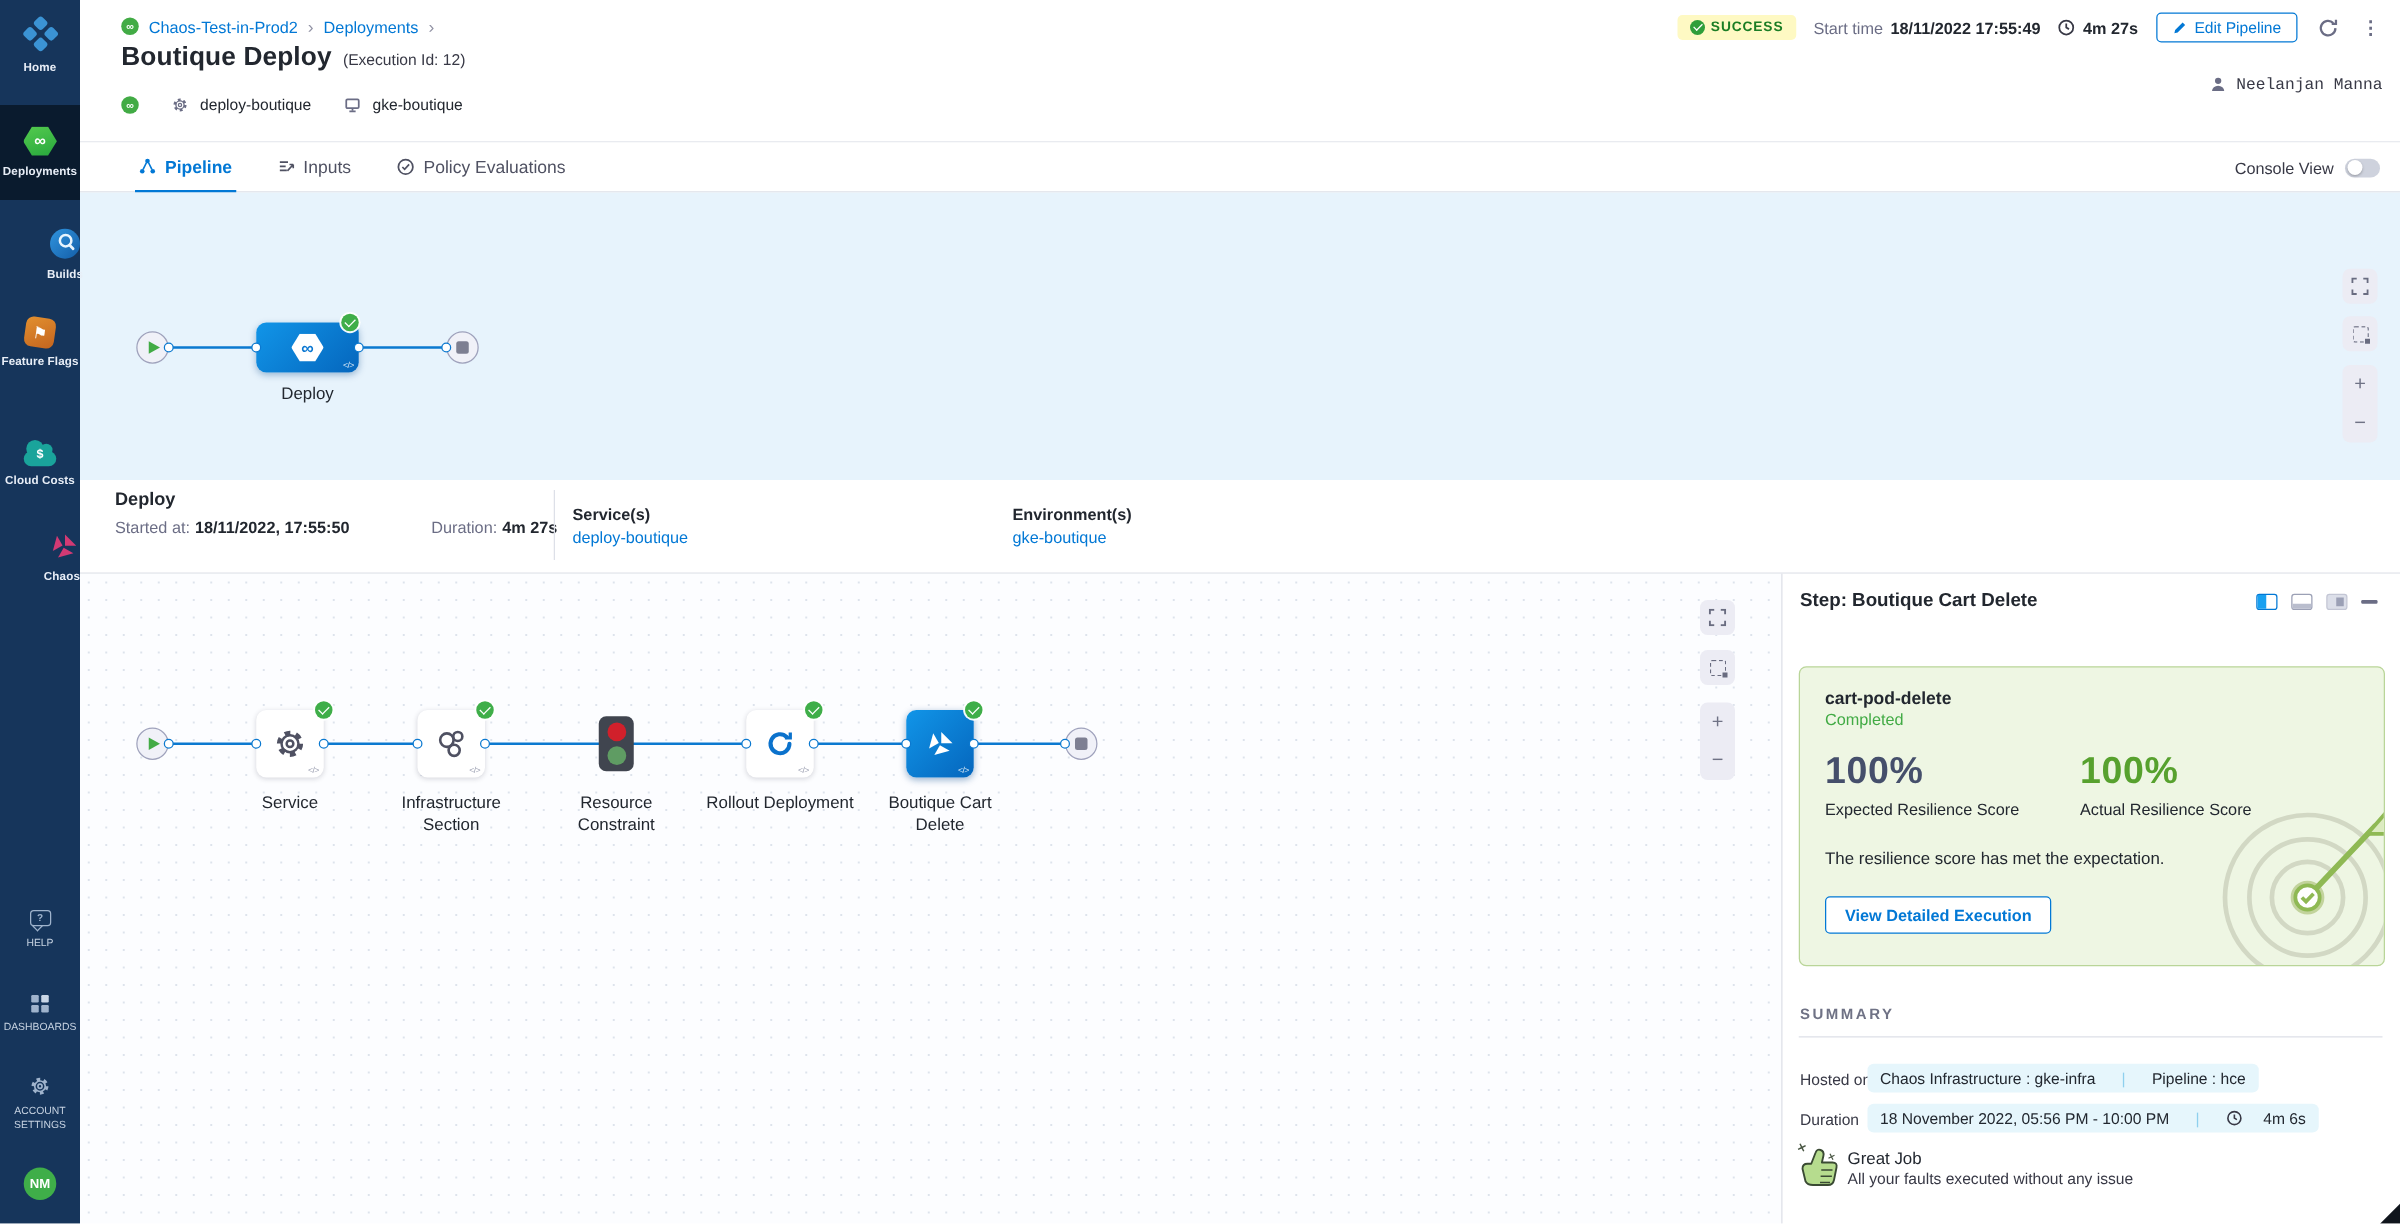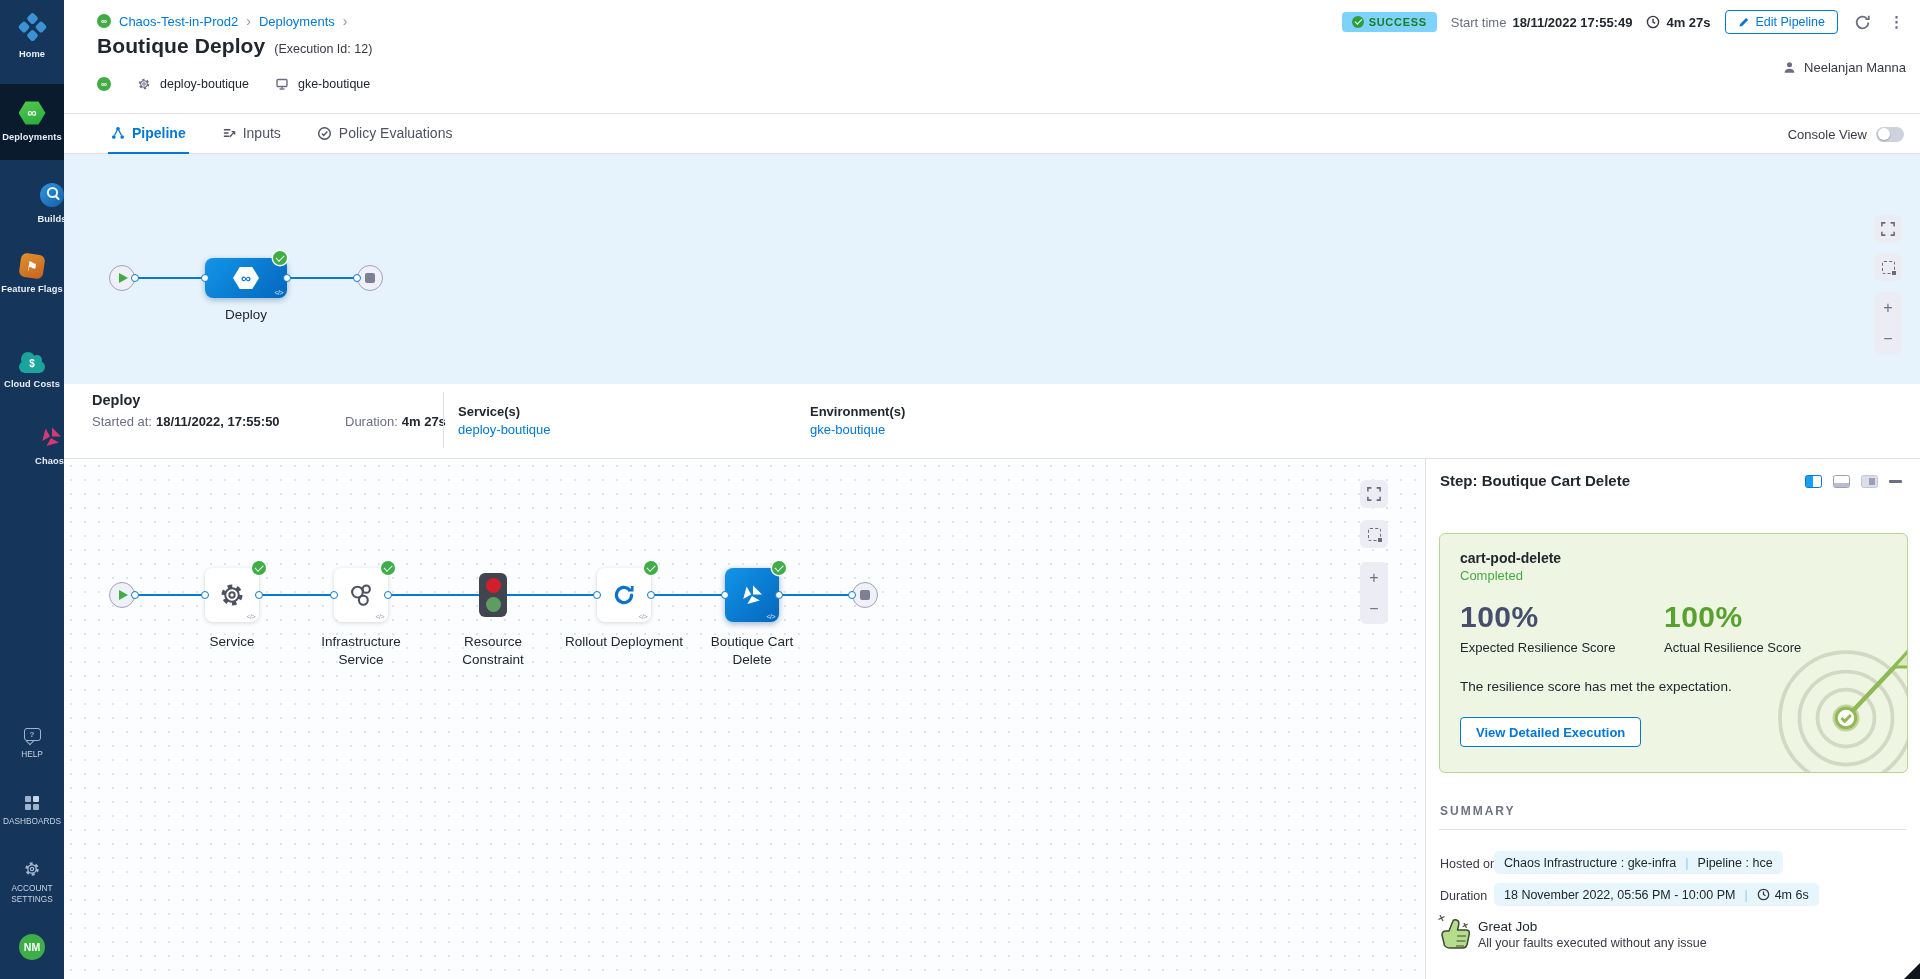--- a/index.html
+++ b/index.html
@@ -52,30 +52,30 @@
   .bc-sep { color: #9293a5; font-size: 14px; }
   .mini-pipe-icon { width: 14px; height: 14px; border-radius: 50%; background: #42ab45; color: #fff; font-size: 8.5px; font-weight: 700; display: flex; align-items: center; justify-content: center; line-height: 1; }
   .page-title-row { position: absolute; left: 33px; top: 34px; display: flex; align-items: baseline; gap: 9px; }
   .page-title { font-size: 21px; font-weight: 700; color: #22272f; letter-spacing: .1px; }
   .exec-id { font-size: 12.5px; color: #383946; }
   .tags-row { position: absolute; left: 33px; top: 77px; display: flex; align-items: center; gap: 9px; }
   .tag-text { font-size: 12.5px; color: #22272f; }
   .tag-gap { width: 8px; }
 
   .header-meta { position: absolute; right: 14px; top: 10px; display: flex; align-items: center; gap: 14px; }
-  .status-badge { display: flex; gap: 5px; background: #7dd3fc; color: #1b7d24; border-radius: 4px; padding: 4px 10px; font-size: 11px; font-weight: 700; letter-spacing: .7px; }
+  .status-badge { display: flex; gap: 5px; background: #fef9c3; color: #1b7d24; border-radius: 4px; padding: 4px 10px; font-size: 11px; font-weight: 700; letter-spacing: .7px; }
   .badge-check { width: 12px; height: 12px; border-radius: 50%; background: #2f9e3a; position: relative; }
   .badge-check::after { content: ""; position: absolute; left: 3px; top: 3.2px; width: 5.5px; height: 3px; border-left: 1.4px solid #fff; border-bottom: 1.4px solid #fff; transform: rotate(-45deg); }
   .meta-pair { display: flex; align-items: center; gap: 6px; }
   .meta-label { font-size: 13px; color: #6b6d85; }
   .meta-value { font-size: 13px; font-weight: 600; color: #22272f; }
   .edit-btn { display: flex; align-items: center; gap: 6px; border: 1px solid #0278d5; border-radius: 4px; background: #fff; color: #0278d5; font-size: 12.5px; font-weight: 500; padding: 4px 12px; cursor: pointer; font-family: inherit; }
   .icon-btn { background: none; border: none; cursor: pointer; display: flex; align-items: center; padding: 2px; }
   .kebab { color: #6b6d85; font-size: 15px; font-weight: 700; }
-  .user-row { position: absolute; right: 14px; top: 60px; display: flex; align-items: center; gap: 7px; }
+  .user-row { position: absolute; right: 14px; top: 60px; display: flex; align-items: center; gap: 7px; font-family: Liberation Mono, monospace; }
   .user-name { font-size: 13px; color: #383946; }
 
   
   .tabbar { position: absolute; left: 64px; right: 0; top: 114px; height: 40px; background: #fff; border-bottom: 1px solid #dde0e8; }
   .tabs { position: absolute; left: 44px; top: 0; height: 40px; display: flex; gap: 30px; }
   .tab { display: flex; align-items: center; gap: 7px; height: 40px; border-bottom: 2.5px solid transparent; cursor: pointer; font-size: 14px; color: #4f5162; padding: 0 3px; }
   .tab.active { color: #0278d5; font-weight: 700; border-bottom-color: #0278d5; }
   .console-view { position: absolute; right: 16px; top: 0; height: 40px; display: flex; align-items: center; gap: 9px; }
   .console-label { font-size: 13px; color: #383946; }
   .toggle { width: 28px; height: 15px; border-radius: 8px; background: #ced2dd; position: relative; cursor: pointer; }
@@ -141,21 +141,21 @@
   .score.expected { left: 20px; top: 66px; color: #454f6b; }
   .score.actual { left: 224px; top: 66px; color: #57a12e; }
   .score-label { position: absolute; top: 106px; font-size: 13px; color: #22272f; }
   .exp-message { position: absolute; left: 20px; top: 145px; font-size: 13.5px; color: #22272f; }
   .cta-btn { position: absolute; left: 20px; top: 183px; height: 30px; padding: 0 15px; background: #fff; border: 1px solid #0278d5; border-radius: 4px; color: #0278d5; font-size: 13px; font-weight: 700; cursor: pointer; font-family: inherit; }
   .target-art { position: absolute; right: -14px; bottom: -18px; }
 
   .summary-heading { position: absolute; left: 14px; top: 345px; font-size: 12px; font-weight: 600; letter-spacing: 2px; color: #6f7285; }
   .summary-rule { position: absolute; left: 13px; right: 14px; top: 370px; height: 1px; background: #dde0e8; }
   .sum-label { position: absolute; left: 14px; font-size: 12.5px; color: #383946; }
-  .sum-chip { position: absolute; left: 68px; height: 23px; background: #e6f6fc; border-radius: 5px; display: flex; align-items: center; gap: 9px; padding: 0 10px; font-size: 12.5px; color: #22272f; }
+  .sum-chip { position: absolute; left: 68px; height: 23px; background: #e6f6fc; border-radius: 5px; display: flex; align-items: center; gap: 21px; padding: 0 10px; font-size: 12.5px; color: #22272f; }
   .chip-pipe { color: #8ed0ee; }
   .gj-title { position: absolute; left: 52px; top: 460px; font-size: 13.5px; color: #22272f; }
   .gj-msg { position: absolute; left: 52px; top: 477px; font-size: 12.5px; color: #383946; }
   .gj-art { position: absolute; left: 8px; top: 452px; }
 
   .corner-art { position: absolute; right: 0; bottom: 0; width: 0; height: 0; border-left: 16px solid transparent; border-bottom: 16px solid #10151c; }
 </style>
 </head>
 <body>
 
@@ -467,21 +467,21 @@
       </div>
       <div class="check-badge" style="left:708px; top:102px;"></div>
       <div class="pipe-dot" style="left:711px; top:132px;"></div>
 
       <div class="pipe-dot" style="left:784px; top:132px;"></div>
       <div class="terminal-node" style="left:788px; top:123px;">
           <div class="stop-sq"></div>
         </div>
 
       <div class="node-label" style="left:108px; top:174px; width:120px;">Service</div>
-      <div class="node-label" style="left:237px; top:174px; width:120px;">Infrastructure Service</div>
+      <div class="node-label" style="left:237px; top:174px; width:120px;">Infrastructure Section</div>
       <div class="node-label" style="left:369px; top:174px; width:120px;">Resource Constraint</div>
       <div class="node-label" style="left:500px; top:174px; width:120px;">Rollout Deployment</div>
       <div class="node-label" style="left:628px; top:174px; width:120px;">Boutique Cart Delete</div>
 
       <button class="canvas-btn" style="left:1296px; top:21px;">
         <svg width="14" height="14" viewBox="0 0 16 16">
           <path d="M1 5 V1 H5 M11 1 H15 V5 M15 11 V15 H11 M5 15 H1 V11" fill="none" stroke="#696c80" stroke-width="1.8"></path>
         </svg>
       </button>
       <button class="canvas-btn" style="left:1296px; top:61px;">

